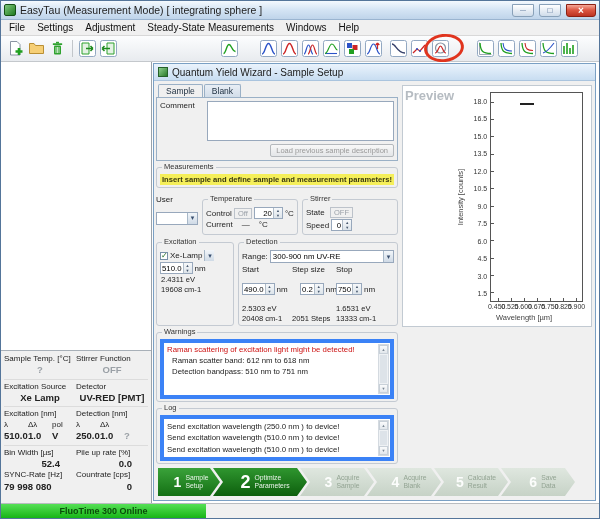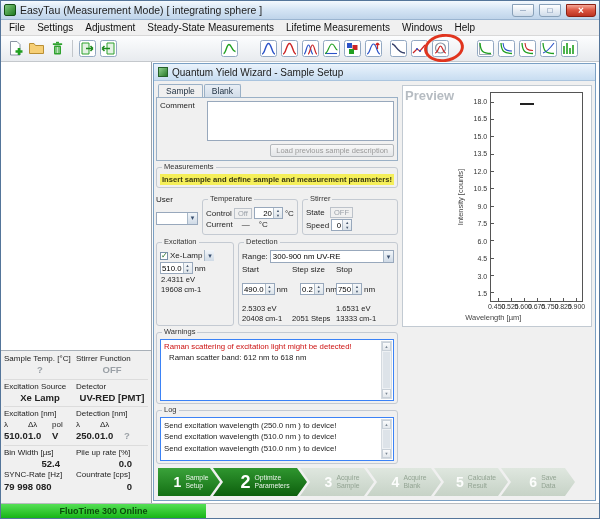--- a/index.html
+++ b/index.html
@@ -73,21 +73,21 @@
 .spin-btns .dn::after{content:"▼";font-size:4px}
 .flat{border:1px solid #bcc2ca;background:#f0f0f0;color:#9aa0a8;font-size:7.5px;padding:0 3px;height:11px;display:inline-flex;align-items:center}
 .cb{width:8px;height:8px;border:1px solid #7890a8;background:#fff;display:inline-block;position:relative;flex:0 0 8px}
 .cb.checked::after{content:"✓";position:absolute;left:0;top:-2px;font-size:8px;color:#1e6a1e}
 .val8{font-size:7.6px;color:#222;margin:1px 0 0 1px;white-space:nowrap}
 .det-grid{display:grid;grid-template-columns:48px 42px 1fr;gap:1px 2px;margin-top:2px;align-items:center}
 .det-grid .val8{margin:0}
 
 .warn-group{flex:1 1 auto;min-height:54px;display:flex;flex-direction:column}
 .log-group{flex:0 0 54px;display:flex;flex-direction:column;margin-bottom:2px}
-.list{flex:1;background:#fff;border:1px solid #3b82f6;position:relative;font-size:7.8px;padding:2px 14px 2px 3px;overflow:hidden}
+.list{flex:1;background:#fff;border:4px solid #3b82f6;position:relative;font-size:7.8px;padding:2px 14px 2px 3px;overflow:hidden}
 .warn-alert{color:#cc1111;margin-bottom:2px;white-space:nowrap}
 .warn-line{color:#222;padding-left:5px;line-height:1.4;white-space:nowrap}
 .log-line{color:#222;line-height:1.45;white-space:nowrap}
 .vscroll{position:absolute;top:1px;right:1px;bottom:1px;width:11px;background:#eef1f4;border:1px solid #d4dae0;display:flex;flex-direction:column}
 .vscroll .up,.vscroll .dn{height:9px;display:flex;align-items:center;justify-content:center;color:#7a8694;background:linear-gradient(#fafbfc,#e2e7ec);border:1px solid #c8d0d8}
 .vscroll .up::after{content:"▲";font-size:4px}
 .vscroll .dn::after{content:"▼";font-size:4px}
 .vscroll .thumb{flex:1;margin:1px;background:#dde3e9}
 
 .steps{flex:0 0 34px;display:flex;align-items:stretch;padding:2px 4px 4px}
@@ -105,21 +105,21 @@
 .preview{flex:0 0 242px;background:#fff;border:1px solid #c2cad2;margin:2px 1px;display:flex;flex-direction:row;padding:2px}
 .preview-title{flex:0 0 16px;text-align:center;font-size:13px;font-weight:bold;color:#b6bcc2}
 .chart-wrap{flex:1;display:grid;grid-template-columns:11px 25px 1fr 6px;grid-template-rows:4px 1fr 11px 11px}
 .ylabel{grid-row:2;grid-column:1;position:relative}
 .ylabel span{position:absolute;left:50%;top:50%;transform:translate(-50%,-50%) rotate(-90deg);font-size:7.5px;color:#444;white-space:nowrap}
 .yticks{grid-row:2;grid-column:2;position:relative}
 .ytick{position:absolute;right:3px;transform:translateY(-50%);font-size:7px;color:#333}
 .plot{grid-row:2;grid-column:3;position:relative;border:1px solid #555;background:#fff}
 .xticks{grid-row:3;grid-column:3;position:relative}
 .xtick{position:absolute;top:1px;transform:translateX(-50%);font-size:7px;color:#333}
-.xlabel{grid-row:4;grid-column:2/4;font-size:7.5px;color:#444}
+.xlabel{grid-row:4;grid-column:2/4;text-align:center;font-size:7.5px;color:#444}
 .tickx{position:absolute;bottom:0;width:1px;height:3px;background:#555}
 .ticky{position:absolute;left:0;height:1px;width:3px;background:#555}
 .trace{position:absolute;height:2px}
 
 .statusbar{flex:0 0 15px;border-top:1px solid #b8bcc0;background:#f0f0f0;display:flex;align-items:stretch;font-size:9px;color:#222}
 .status-left{padding:1px 4px;flex:1}
 .status-right{width:205px;background:linear-gradient(#56e056,#17b517);color:#0a4d0a;font-weight:bold;display:flex;align-items:center;justify-content:center}
 </style>
 </head>
 <body>
@@ -132,21 +132,20 @@
     <div class="win-btn min"></div>
     <div class="win-btn max"></div>
     <div class="win-btn close"></div>
   </div>
 
   <div class="menubar">
       <div class="menu-item">File</div>
       <div class="menu-item">Settings</div>
       <div class="menu-item">Adjustment</div>
       <div class="menu-item">Steady-State Measurements</div>
-      <div class="menu-item">Lifetime Measurements</div>
       <div class="menu-item">Windows</div>
       <div class="menu-item">Help</div>
     </div>
 
   <div class="toolbar">
     <div class="annotation-ellipse"></div>
   <div class="tool-btn">
         <svg width="17" height="17" viewBox="0 0 17 17">
           <path d="M3.5 1.5h6.5l3 3v10.5h-9.5z" fill="#fff" stroke="#8a94a2"></path>
           <path d="M8.5 11.5h7M12 8v7" stroke="#21a021" stroke-width="2.6" fill="none"></path>
@@ -513,20 +512,21 @@
                 </div>
               </div>
             </div>
 
             <div class="group warn-group">
               <span class="group-title">Warnings</span>
               <div class="list">
                 <div class="warn-alert">Raman scattering of excitation light might be detected!</div>
                 <div>
                     <div class="warn-line">Raman scatter band:   612 nm to 618 nm</div>
+                    <div class="warn-line">Detection bandpass:   510 nm to 751 nm</div>
                   </div>
                 <div class="vscroll">
                     <span class="up"></span>
                     <span class="thumb"></span>
                     <span class="dn"></span>
                   </div>
               </div>
             </div>
 
             <div class="group log-group">

